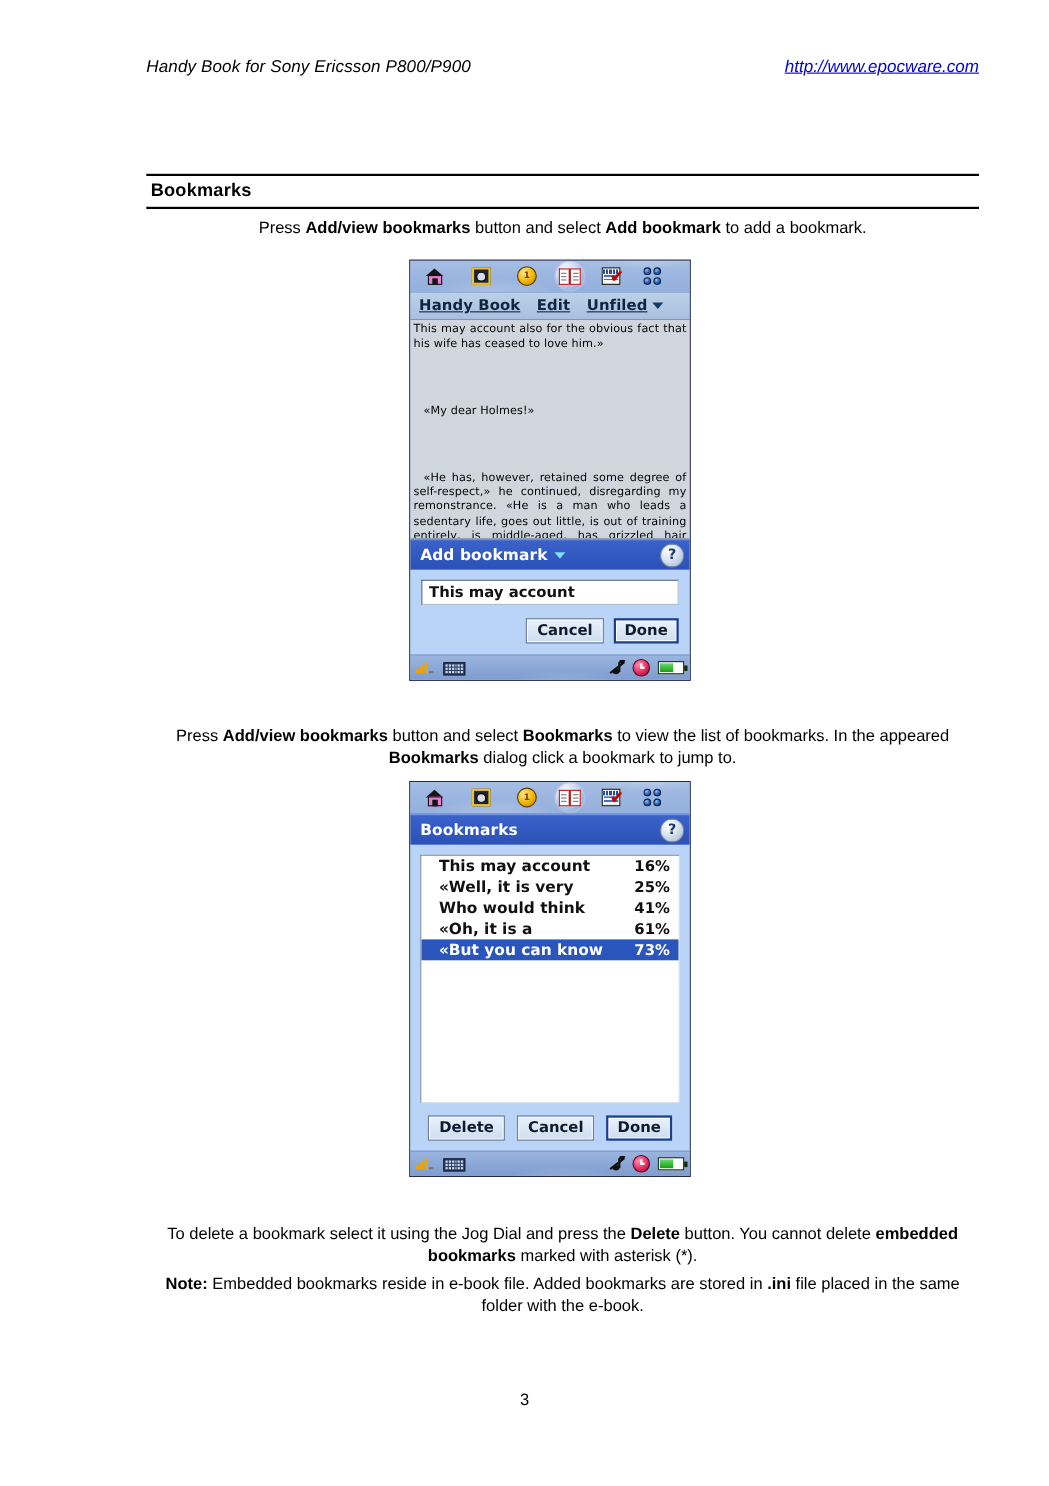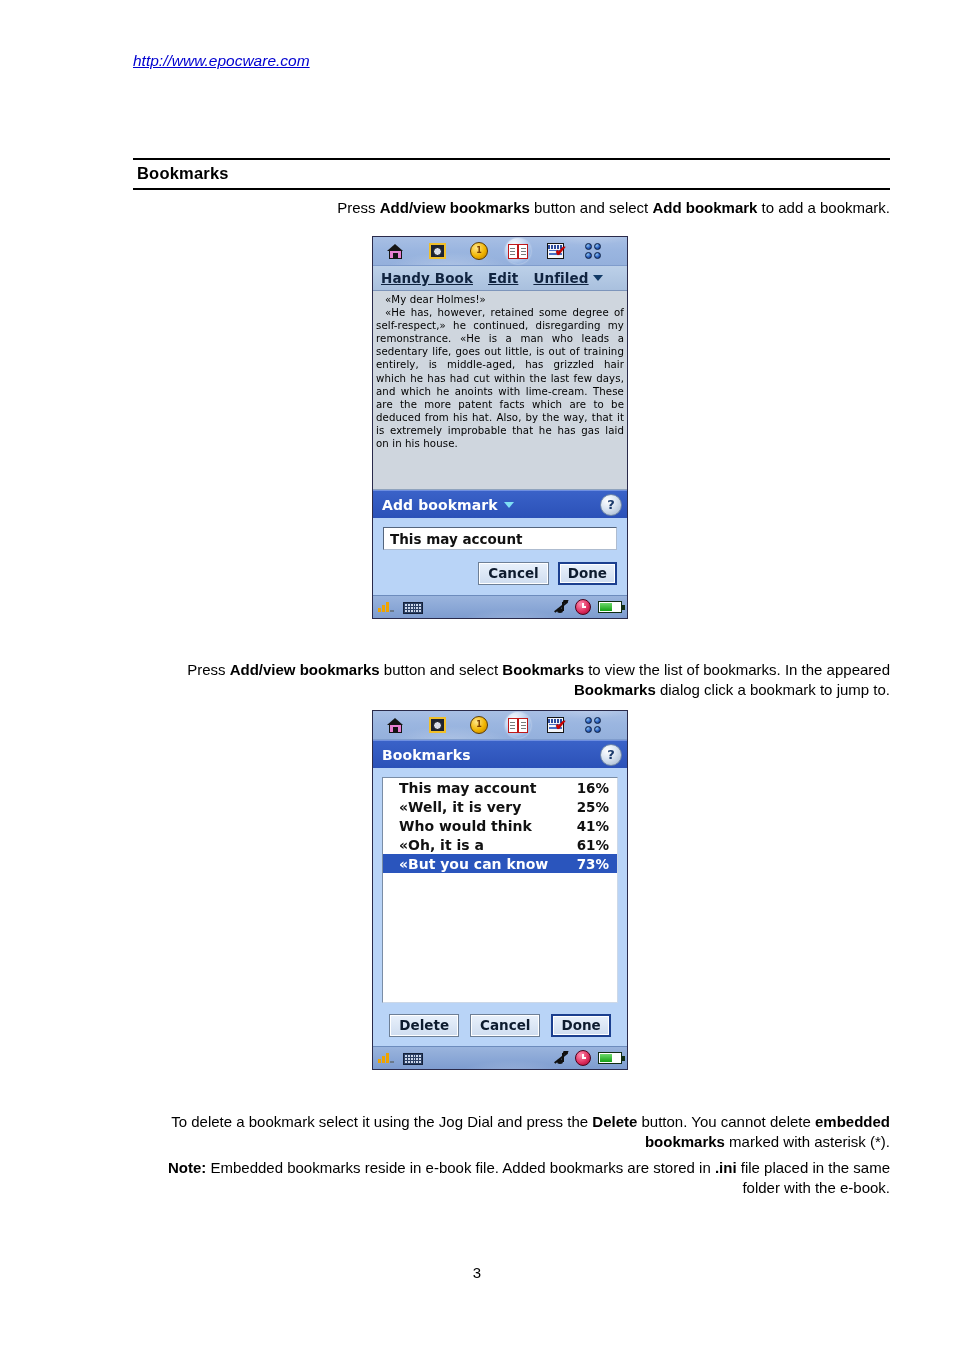--- a/index.html
+++ b/index.html
@@ -64,21 +64,21 @@
     letter-spacing: 0.2px;
   }
 
   
   .para {
     position: absolute;
     left: 133px;
     width: 757px;
     font-size: 15px;
     line-height: 20px;
-    text-align: right;
+    text-align: center;
   }
   .para b { font-weight: bold; }
   .p1 { top: 198px; }
   .p2 { top: 660px; }
   .p3 { top: 1112px; }
   .p4 { top: 1158px; }
 
   
   .page-number {
     position: absolute;
@@ -179,21 +179,21 @@
     height: 196px;
     overflow: hidden;
     font-size: 10.2px;
     line-height: 13.1px;
     color: #000;
     text-align: justify;
     letter-spacing: 0.1px;
     border-bottom: 1px solid #8fa3bd;
   }
   .reader p { margin: 0; }
-  .reader p.ind { text-indent: 9px; }
+  .reader p.ind { text-indent: 9px; margin-top: 48px; }
 
   
   .dlg-title {
     height: 27px;
     background: linear-gradient(180deg,#3a62c8 0%, #2b51b8 100%);
     display: flex;
     align-items: center;
     justify-content: space-between;
     padding: 0 5px 0 9px;
     border-top: 1px solid #6f8fe0;
@@ -491,20 +491,21 @@
     border: 1px solid #0a1f46;
     box-sizing: border-box;
   }
 </style>
 </head>
 <body>
 
 <div class="page">
 
   <div class="doc-header">
+    <span class="hdr-title">Handy Book for Sony Ericsson P800/P900</span>
     <a class="hdr-url" href="#">http://www.epocware.com</a>
   </div>
 
   <div class="section-head">
     <span class="heading-text">Bookmarks</span>
   </div>
 
   <div class="para p1">
     <span>Press </span><b>Add/view bookmarks</b><span> button and select </span><b>Add bookmark</b><span> to add a bookmark.</span>
   </div>
@@ -563,20 +564,21 @@
     <div class="menubar">
       <div class="mi app">Handy Book</div>
       <div class="mi edit">Edit</div>
       <div class="mi folder">
         <span>Unfiled</span>
         <span class="caret-down"></span>
       </div>
     </div>
 
     <div class="reader">
+      <p>This may account also for the obvious fact that his wife has ceased to love him.»</p>
       <p class="ind">«My dear Holmes!»</p>
       <p class="ind">«He has, however, retained some degree of self-respect,» he continued, disregarding my remonstrance. «He is a man who leads a sedentary life, goes out little, is out of training entirely, is middle-aged, has grizzled hair which he has had cut within the last few days, and which he anoints with lime-cream. These are the more patent facts which are to be deduced from his hat. Also, by the way, that it is extremely improbable that he has gas laid on in his house.</p>
     </div>
 
     <div class="dlg-title">
       <span class="dt-text">
         <span>Add bookmark</span>
         <span class="caret-down white"></span>
       </span>
       <span class="help-btn">?</span>

